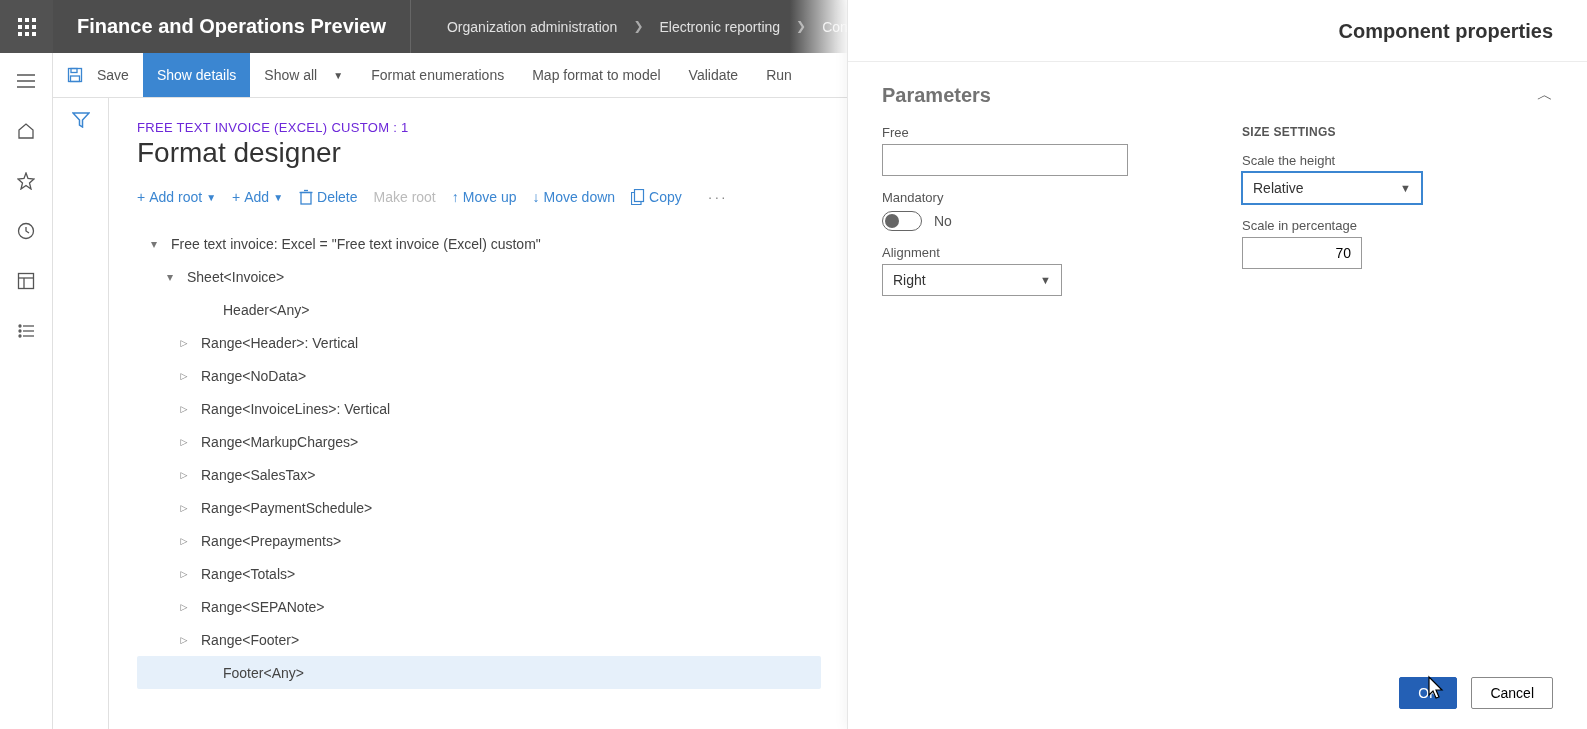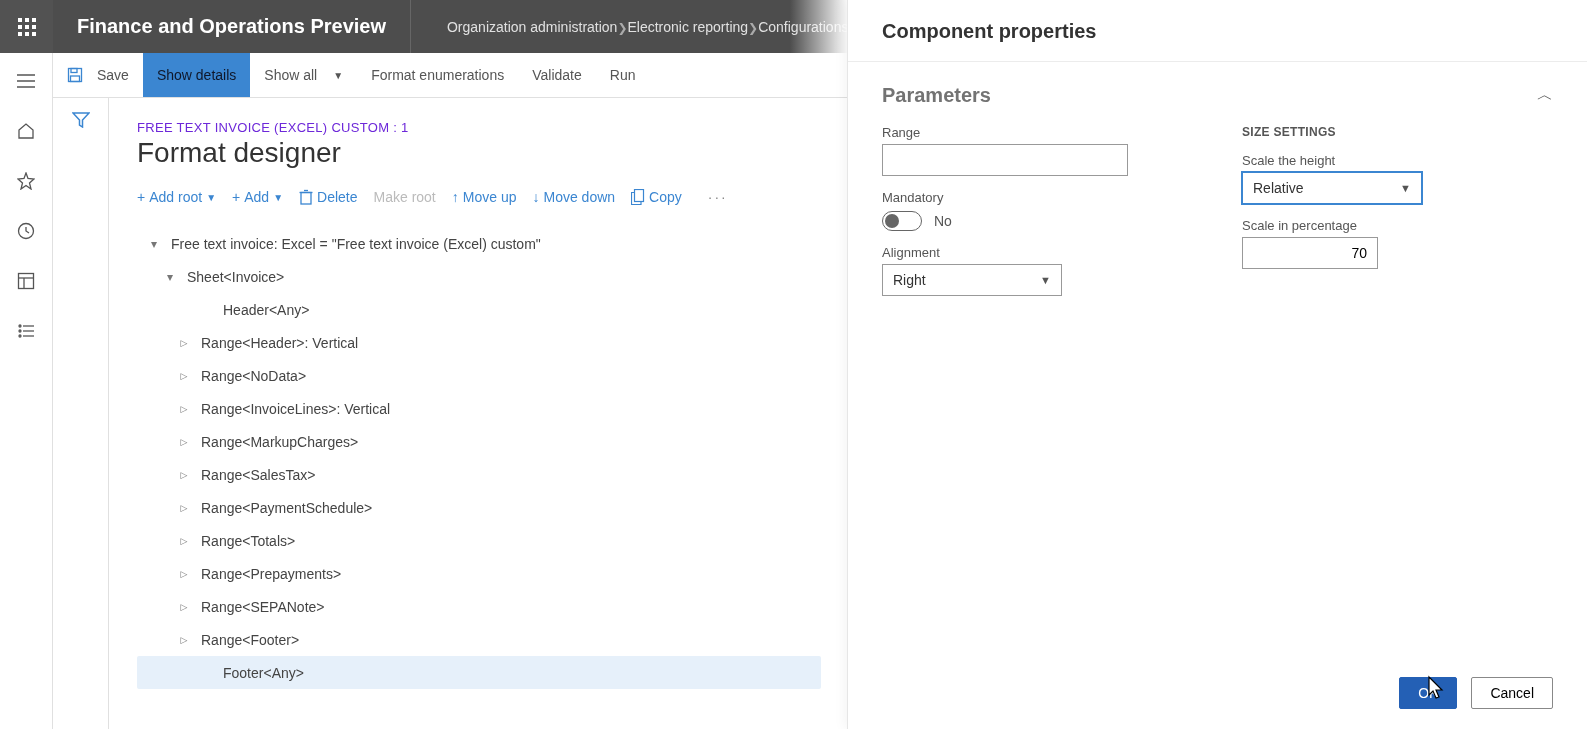--- a/index.html
+++ b/index.html
@@ -5,38 +5,38 @@
 * { box-sizing: border-box; margin: 0; padding: 0; font-family: "Segoe UI", Arial, sans-serif; }
 body { width: 1587px; height: 729px; overflow: hidden; background: #fff; position: relative; }
 
 
 .top-header {
   height: 53px; background: #4d4d4d; display: flex; align-items: center; color: #fff;
 }
 .app-launcher { width: 53px; height: 53px; display: flex; align-items: center; justify-content: center; background: #525252; cursor: pointer; }
 .app-launcher svg { fill: #fff; }
 .app-title { padding: 0 24px; font-size: 20px; font-weight: 600; border-right: 1px solid #666; height: 53px; display: flex; align-items: center; }
-.breadcrumb { display: flex; align-items: flex-end; padding-left: 36px; font-size: 14px; color: #e0e0e0; }
+.breadcrumb { display: flex; align-items: flex-start; padding-left: 36px; font-size: 14px; color: #e0e0e0; gap: 16px; }
 .breadcrumb-sep { color: #aaa; font-size: 12px; }
 .gradient-edge { position: absolute; left: 790px; top: 0; width: 58px; height: 53px; background: linear-gradient(to right, rgba(77,77,77,0.0), #fff); }
 
 
 .nav-rail {
   position: absolute; left: 0; top: 53px; width: 53px; height: calc(100% - 53px);
   background: #fff; border-right: 1px solid #e0e0e0; display: flex; flex-direction: column; align-items: center; gap: 22px; padding-top: 14px;
 }
 .nav-rail .rail-item { width: 28px; height: 28px; display: flex; align-items: center; justify-content: center; color: #555; cursor: pointer; }
 
 
 .command-bar {
   position: absolute; left: 53px; top: 53px; right: 740px; height: 45px;
   border-bottom: 1px solid #e0e0e0; display: flex; align-items: stretch; font-size: 14px; color: #555;
 }
 .cmd { display: flex; align-items: center; padding: 0 14px; gap: 14px; cursor: pointer; }
-.cmd.active { background: #3b86d1; color: #0f172a; }
+.cmd.active { background: #3b86d1; color: #ffffff; }
 .cmd.save svg { stroke: #3b86d1; }
 .cmd .chev { font-size: 10px; color: #555; margin-left: 2px; }
 
 
 .filter-col { position: absolute; left: 53px; top: 98px; width: 56px; height: calc(100% - 98px); border-right: 1px solid #e0e0e0; display: flex; justify-content: center; padding-top: 14px; }
 .filter-col .fi { color: #3b86d1; cursor: pointer; }
 
 
 .main {
   position: absolute; left: 109px; top: 98px; width: 740px; bottom: 0; padding: 22px 28px 0 28px;
@@ -59,33 +59,33 @@
 .ind1 { padding-left: 26px; }
 .ind2 { padding-left: 40px; }
 .ind3 { padding-left: 62px; }
 
 
 .right-panel {
   position: absolute; right: 0; top: 0; width: 740px; height: 100%;
   background: #fff; border-left: 1px solid #e6e6e6; box-shadow: -2px 0 12px rgba(0,0,0,0.05);
   display: flex; flex-direction: column;
 }
-.rp-header { padding: 20px 34px 18px; border-bottom: 1px solid #ececec; display: flex; align-items: center; justify-content: flex-start; }
+.rp-header { padding: 20px 34px 18px; border-bottom: 1px solid #ececec; display: flex; align-items: center; justify-content: flex-end; }
 .rp-header h2 { font-size: 20px; font-weight: 600; color: #333; }
 .help-icon { position: absolute; right: 28px; top: 16px; color: #666; font-size: 18px; cursor: pointer; }
 .rp-body { padding: 22px 34px; flex: 1; overflow: auto; }
 .section-head { display: flex; align-items: center; justify-content: space-between; margin-bottom: 18px; }
 .section-head h3 { font-size: 20px; font-weight: 700; color: #737373; }
 .section-head .collapse { color: #555; cursor: pointer; }
 .param-grid { display: flex; gap: 100px; }
 .col { display: flex; flex-direction: column; gap: 14px; width: 260px; }
 .field label { font-size: 13px; color: #555; display: block; margin-bottom: 4px; }
 .subheading { font-size: 12px; font-weight: 600; color: #555; letter-spacing: .3px; }
 input[type=text] { width: 246px; height: 32px; border: 1px solid #999; padding: 0 8px; font-size: 14px; }
-input.numeric { width: 136px; text-align: right; padding-right: 10px; }
+input.numeric { width: 120px; text-align: right; padding-right: 10px; }
 .select { width: 180px; height: 32px; border: 1px solid #999; display: flex; align-items: center; justify-content: space-between; padding: 0 10px; font-size: 14px; cursor: pointer; background: #fff; }
 .select.focused { border: 1px solid #3b86d1; box-shadow: 0 0 0 1px #3b86d1; }
 .select .sv { color: #333; }
 .select .sch { color: #555; font-size: 11px; }
 .toggle-row { display: flex; align-items: center; gap: 12px; margin-top: 6px; }
 .toggle { width: 40px; height: 20px; border-radius: 10px; border: 1px solid #666; position: relative; background: #fff; cursor: pointer; }
 .toggle::after { content: ""; position: absolute; left: 2px; top: 2px; width: 14px; height: 14px; border-radius: 50%; background: #666; }
 .toggle-label { font-size: 14px; color: #555; }
 
 .rp-footer { padding: 14px 34px 20px; display: flex; justify-content: flex-end; gap: 14px; }
@@ -177,20 +177,21 @@
     <span>Save</span>
   </div>
   <div class="cmd active">
     <span>Show details</span>
   </div>
   <div class="cmd">
     <span>Show all</span>
     <span class="chev">▼</span>
   </div>
   <div class="cmd">Format enumerations</div>
+  <div class="cmd">Map format to model</div>
   <div class="cmd">Validate</div>
   <div class="cmd">Run</div>
 </div>
 
 <div class="filter-col">
   <div class="fi">
     <svg width="18" height="16" viewBox="0 0 18 16" fill="none" stroke="#3b86d1" stroke-width="1.5">
         <path d="M1 1 H17 L10.5 8 V15 L7.5 13 V8 Z"></path>
       </svg>
   </div>
@@ -270,25 +271,25 @@
       <div class="tree-row ind2">
         <span class="exp caret-right"></span>
         <span>Range&lt;SalesTax&gt;</span>
       </div>
       <div class="tree-row ind2">
         <span class="exp caret-right"></span>
         <span>Range&lt;PaymentSchedule&gt;</span>
       </div>
       <div class="tree-row ind2">
         <span class="exp caret-right"></span>
+        <span>Range&lt;Prepayments&gt;</span>
+      </div>
+      <div class="tree-row ind2">
+        <span class="exp caret-right"></span>
         <span>Range&lt;Totals&gt;</span>
-      </div>
-      <div class="tree-row ind2">
-        <span class="exp caret-right"></span>
-        <span>Range&lt;Prepayments&gt;</span>
       </div>
       <div class="tree-row ind2">
         <span class="exp caret-right"></span>
         <span>Range&lt;SEPANote&gt;</span>
       </div>
       <div class="tree-row ind2">
         <span class="exp caret-right"></span>
         <span>Range&lt;Footer&gt;</span>
       </div>
       <div class="tree-row ind3 selected">
@@ -303,21 +304,21 @@
     <h2>Component properties</h2>
   </div>
   <div class="rp-body">
     <div class="section-head">
       <h3>Parameters</h3>
       <span class="collapse">︿</span>
     </div>
     <div class="param-grid">
       <div class="col">
         <div class="field">
-          <label>Range</label>
+          <label>Free</label>
           <input type="text" value="" style="">
         </div>
         <div class="field">
           <label>Mandatory</label>
           <div class="toggle-row">
             <div class="toggle"></div>
             <span class="toggle-label">No</span>
           </div>
         </div>
         <div class="field">

